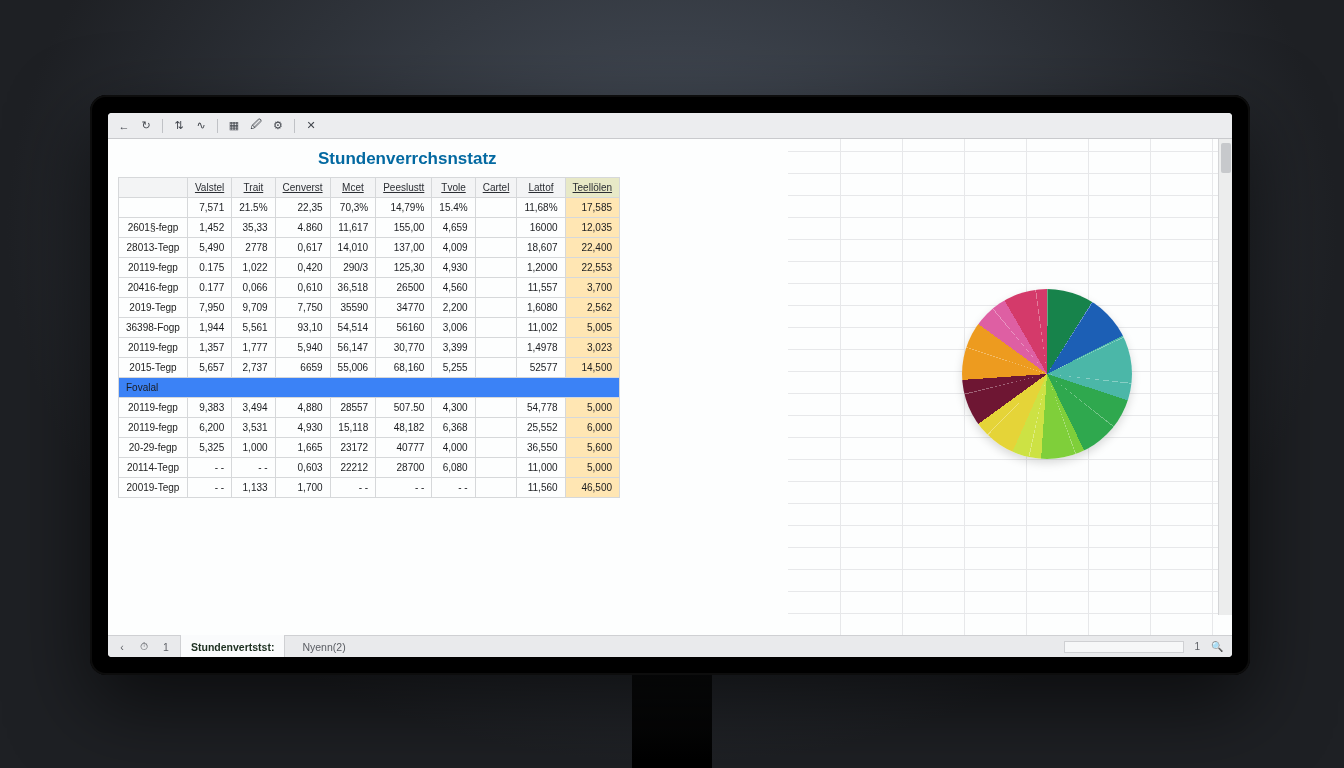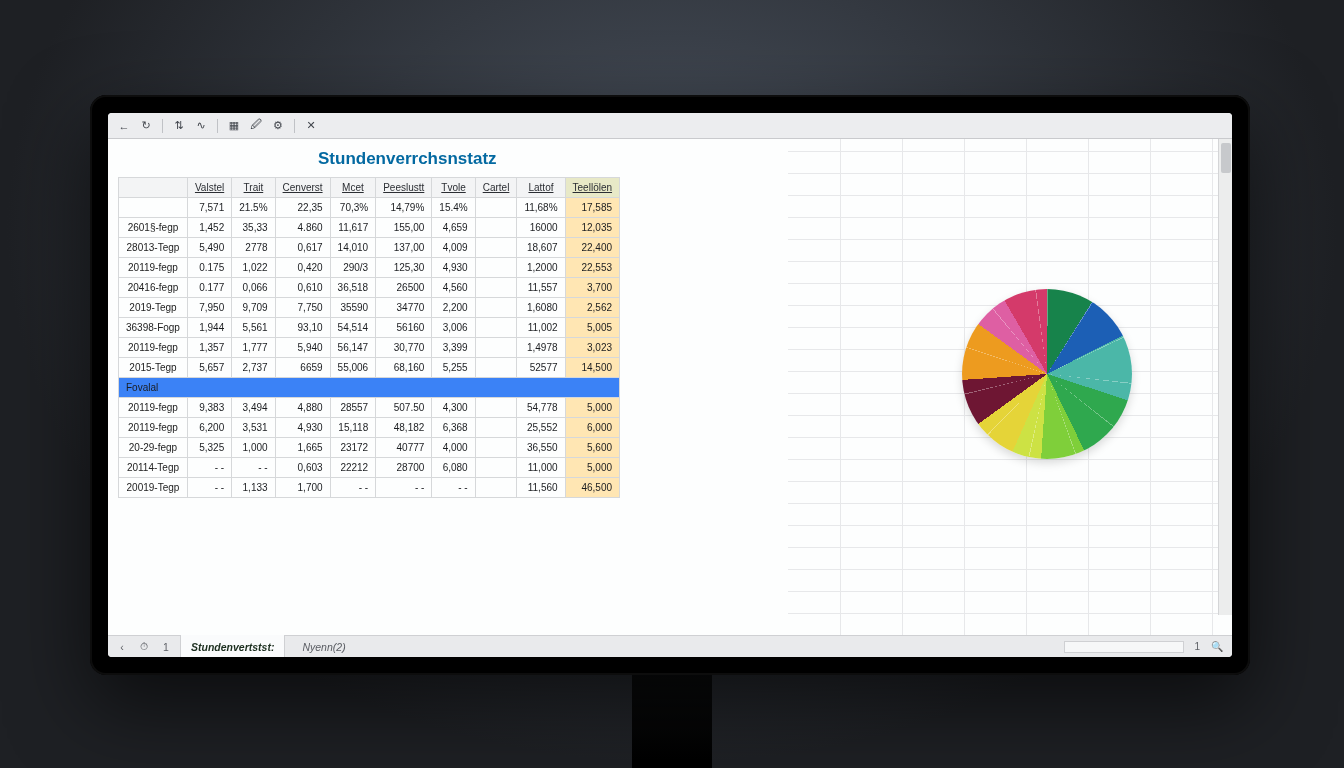--- a/index.html
+++ b/index.html
@@ -162,21 +162,20 @@
     color: #3f4247;
   }
   .tab {
     padding: 20px 10px;
     background: #fafbfc;
     border: 1px solid #cfd0d3;
     border-bottom: none;
     border-radius: 3px 3px 0 0;
     font-weight: 600;
     color: #1b2e1e;
-    font-style: italic;
   }
   .tab.inactive { background: transparent; border-color: transparent; font-weight: 400; color: #5a5d63; }
   .navicon { width: 16px; text-align: center; color: #5c5f65; cursor: pointer; }
   .statusright {
     margin-left: auto;
     display: flex; align-items: center; gap: 10px;
     font-size: 10px; color: #5c5f65;
   }
   .statusbox {
     width: 120px; height: 12px;

